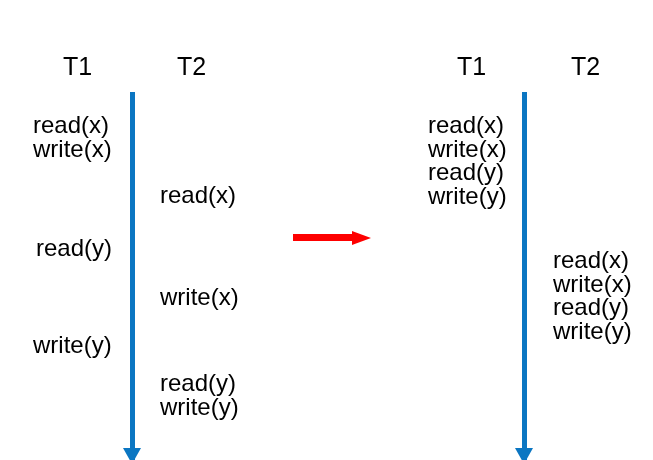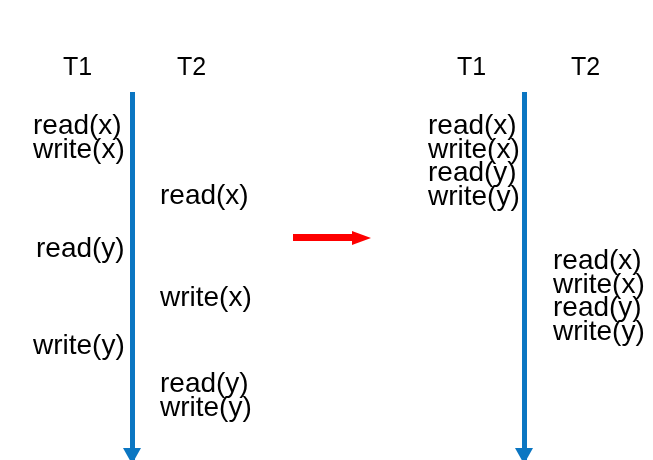--- a/index.html
+++ b/index.html
@@ -49,21 +49,21 @@
     position: absolute;
     width: 0;
     height: 0;
     border-left: 9px solid transparent;
     border-right: 9px solid transparent;
     border-top: 16px solid #0b76c2;
   }
 
   .op-block {
     position: absolute;
-    font-size: 28px;
+    font-size: 24px;
     line-height: 23.5px;
     white-space: nowrap;
     color: #000000;
   }
   .op-block .op-line { display: block; }
 
   .transform-arrow {
     position: absolute;
     left: 293px;
     top: 231px;

